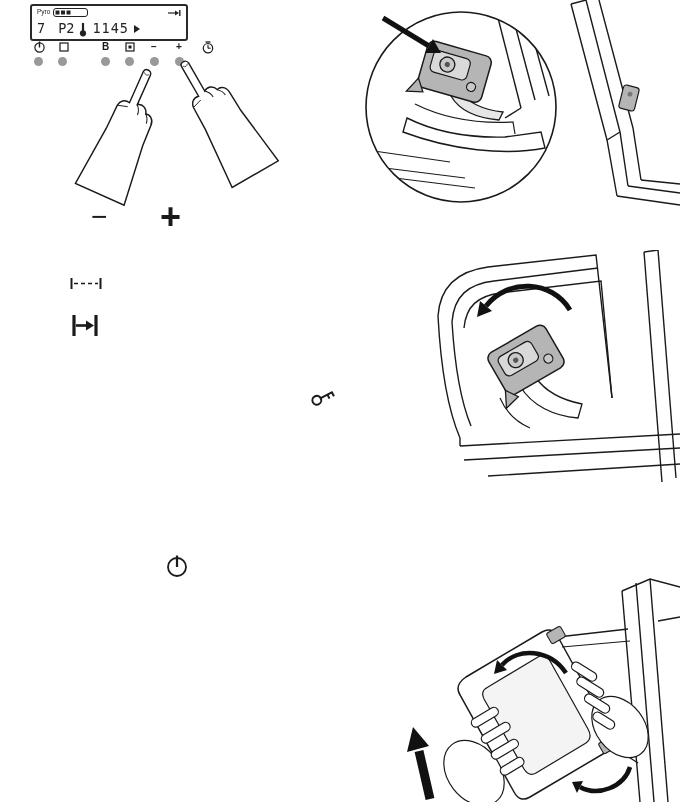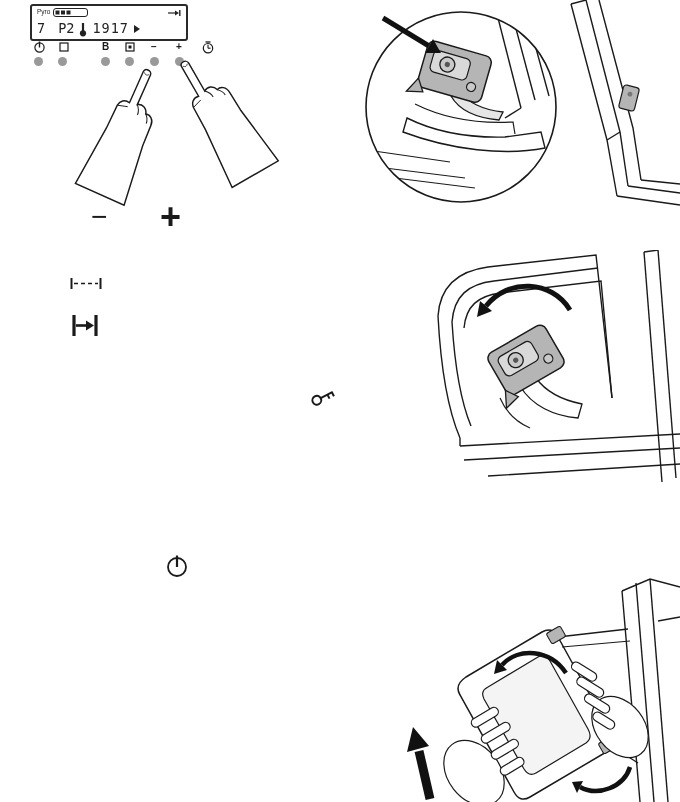--- a/index.html
+++ b/index.html
@@ -53,21 +53,21 @@
         <line x1="12.8" y1="1" x2="12.8" y2="7" stroke="#222" stroke-width="1.4"></line>
       </svg>
     </div>
     <div class="disp-main">
       <span class="digit">7</span>
       <span>P2</span>
       <svg width="8" height="16" viewBox="0 0 8 16">
         <line x1="4" y1="2" x2="4" y2="10" stroke="#222" stroke-width="2.2"></line>
         <circle cx="4" cy="12.3" r="3.1" fill="#222"></circle>
       </svg>
-      <span class="time">1917</span>
+      <span class="time">1145</span>
       <svg width="6" height="8" viewBox="0 0 6 8">
         <polygon points="0,0 6,4 0,8" fill="#222"></polygon>
       </svg>
     </div>
   </div>
 
   <div class="panel-icons">
     <span style="left:4px">
       <svg width="11" height="12" viewBox="0 0 11 12">
           <circle cx="5.5" cy="6.5" r="4.6" class="line" stroke-width="1.2"></circle>

